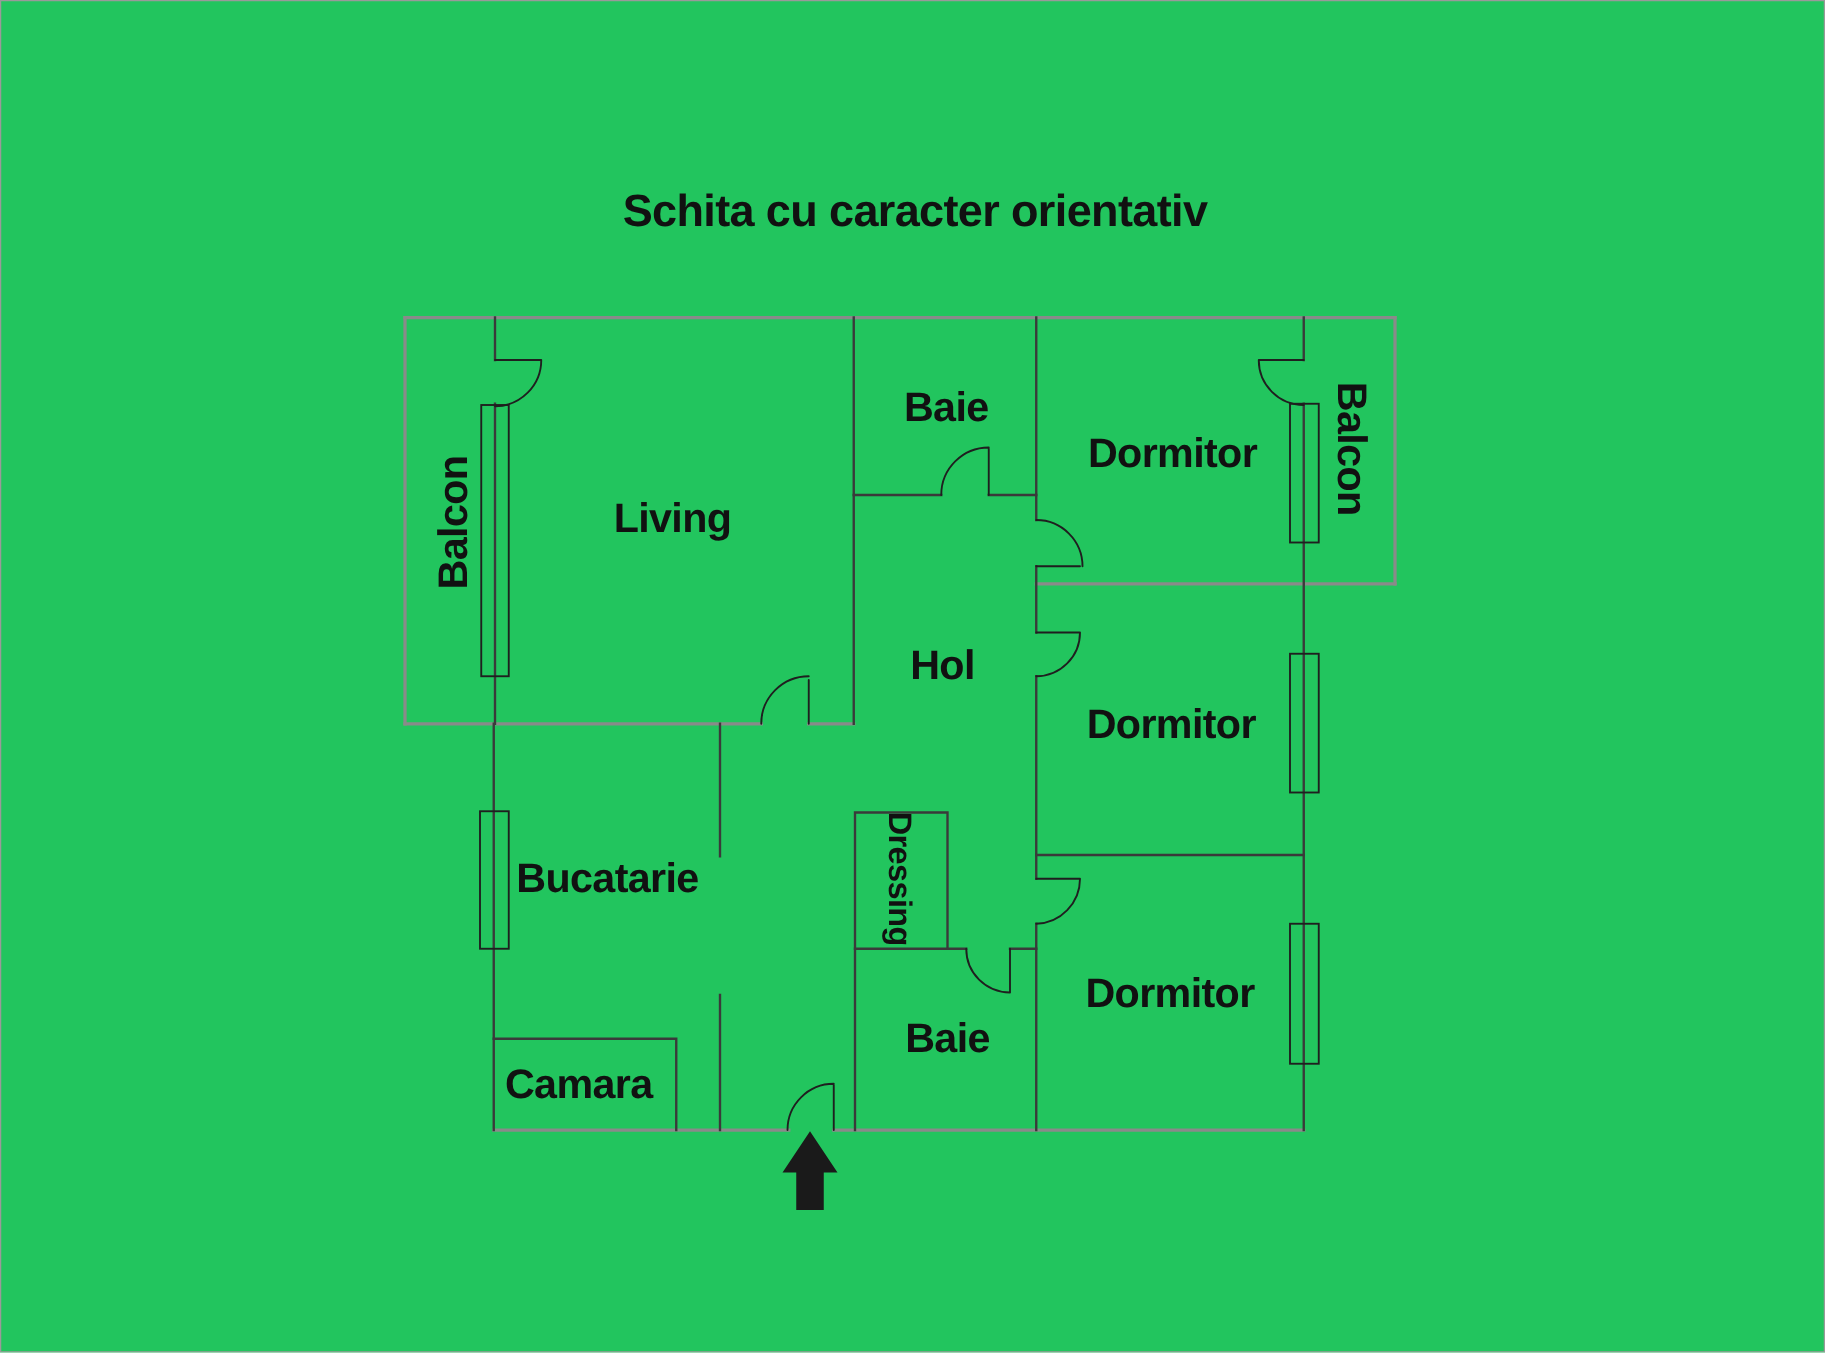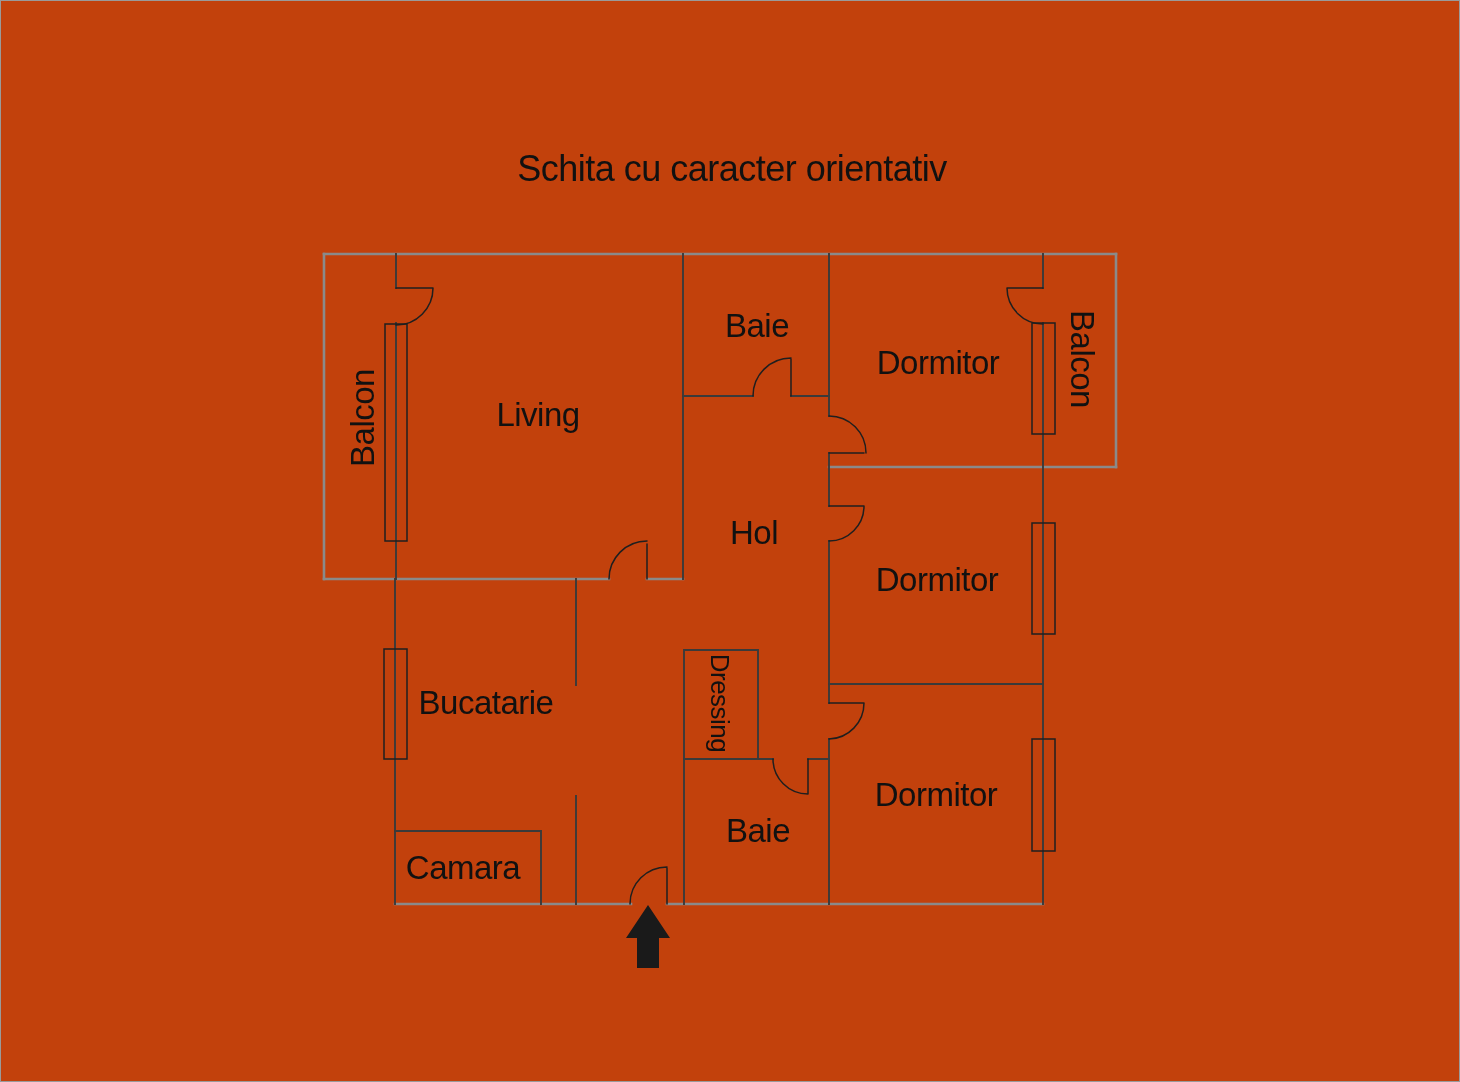--- a/index.html
+++ b/index.html
@@ -5,23 +5,24 @@
   html, body {
     margin: 0;
     padding: 0;
     background: #ffffff;
     font-family: "Liberation Sans", sans-serif;
   }
   .canvas {
     position: relative;
     width: 1458px;
     height: 1080px;
-    background: #c2410c;
+    background: #22c55e;
     border: 1px solid #9a9a9a;
     overflow: hidden;
+    font-weight: bold;
   }
   svg { display: block; }
   .room-label {
     fill: #111111;
     font-family: "Liberation Sans", sans-serif;
     font-size: 33px;
     letter-spacing: -0.5px;
   }
   .room-label.small { font-size: 26px; }
   .title-label {

